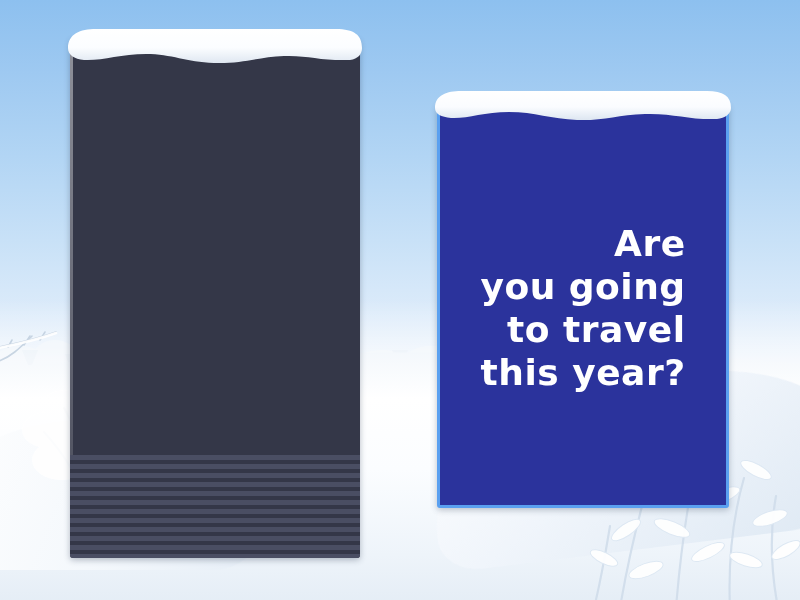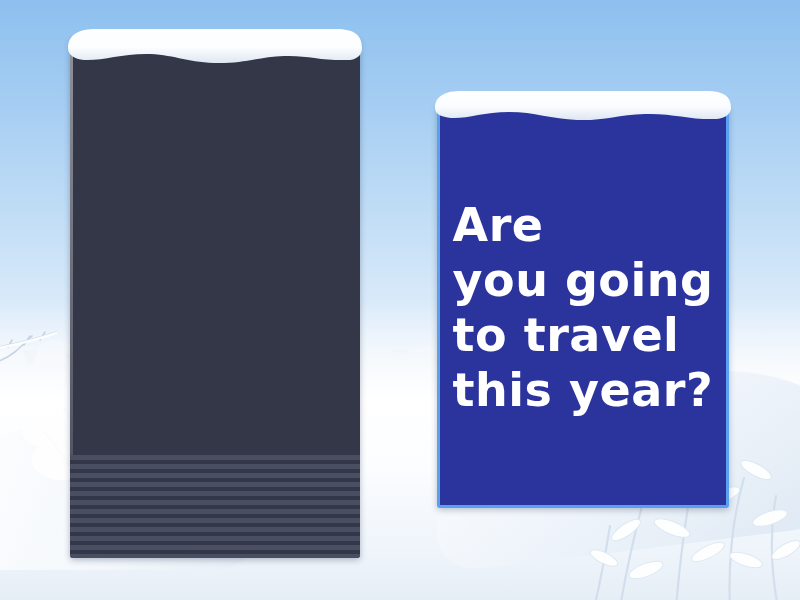--- a/index.html
+++ b/index.html
@@ -160,23 +160,23 @@
     box-shadow: 0 2px 6px rgba(40,55,80,.30);
     display: flex;
     align-items: center;
     justify-content: center;
   }
 
   .question-text {
     color: #ffffff;
     font-family: "DejaVu Sans", sans-serif;
     font-weight: 700;
-    font-size: 46px;
+    font-size: 36px;
     line-height: 1.20;
-    text-align: left;
+    text-align: right;
     letter-spacing: .5px;
     padding: 0 10px;
     white-space: pre-line;
     margin-top: 4px;
   }
 
   
   .snowcap { position: absolute; pointer-events: none; }
   #snowcap-left  { left: 62px;  top: 26px;  width: 306px; height: 40px; }
   #snowcap-right { left: 431px; top: 88px;  width: 304px; height: 36px; }

